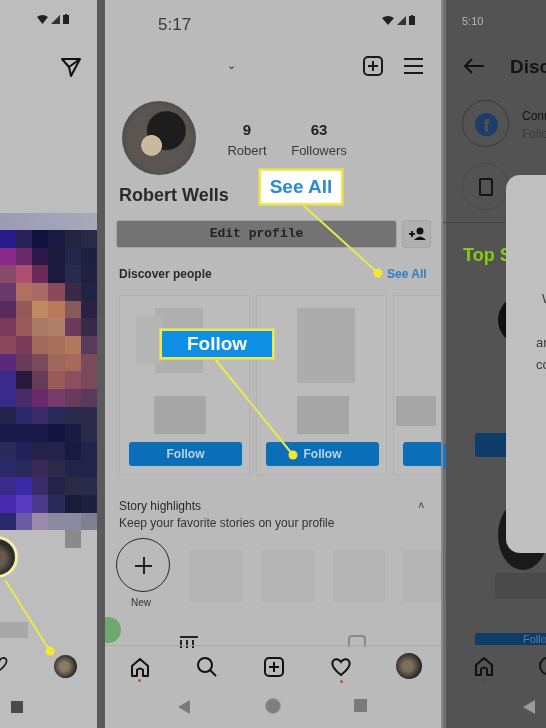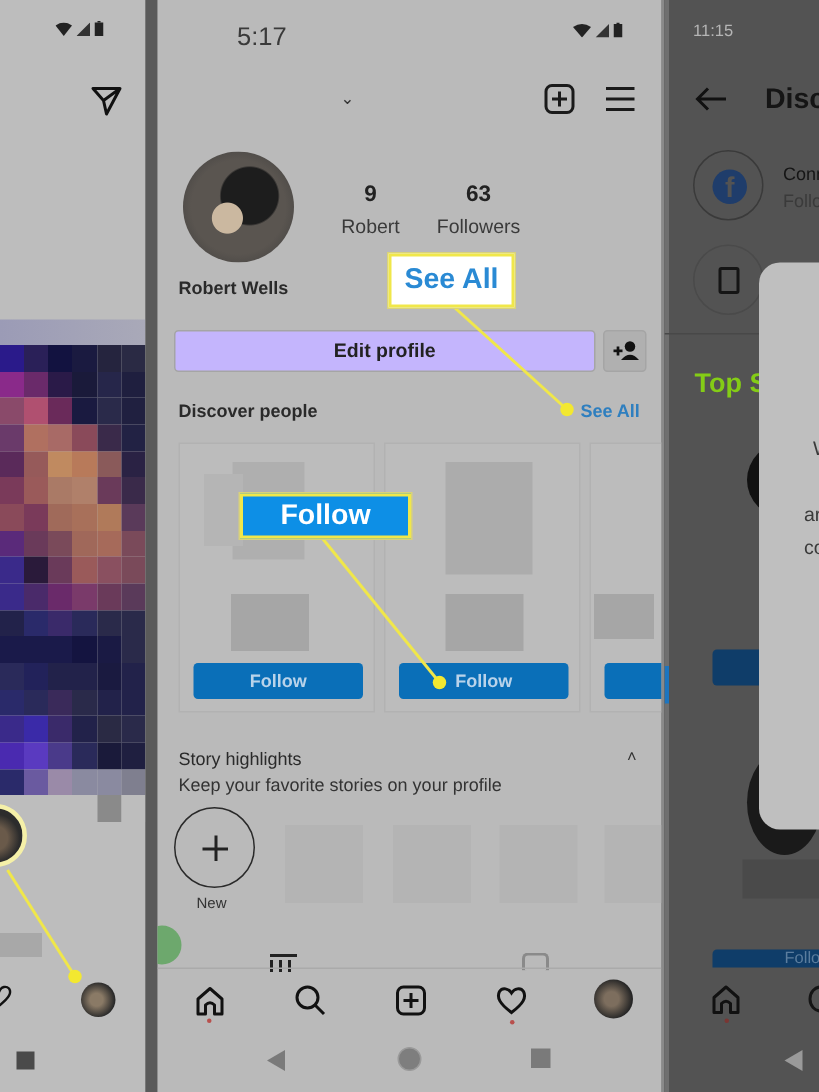--- a/index.html
+++ b/index.html
@@ -35,27 +35,27 @@
   .icon-menu span { display: block; height: 2px; background: #1a1a1a; }
   .avatar-big { position: absolute; left: 17px; top: 101px; width: 74px; height: 74px; border-radius: 50%; background:
       radial-gradient(ellipse at 40% 60%, #cbb8a0 0 16%, transparent 17%),
       radial-gradient(ellipse at 60% 40%, #1d1d1d 0 30%, transparent 32%),
       radial-gradient(circle at 50% 50%, #5a5550 0 60%, #3a3a3a 100%); }
   .stats { position: absolute; left: 115px; top: 121px; display: flex; }
   .stat { text-align: center; }
   .stat-num { font-size: 15px; font-weight: bold; color: #222; }
   .stat-label { font-size: 13px; color: #3a3a3a; margin-top: 5px; }
   .stat1 { width: 54px; } .stat2 { width: 90px; } .stat3 { width: 58px; }
-  .full-name { position: absolute; left: 14px; top: 185px; font-size: 12px; font-weight: bold; color: #2a2a2a; }
+  .full-name { position: absolute; left: 14px; top: 185px; font-size: 18px; font-weight: bold; color: #2a2a2a; }
 
   .callout-box { position: absolute; background: #ffffff; border: 2px solid #f0e74a; box-shadow: 0 0 0 1px #d9d27a; text-align: center; font-weight: bold; }
   .callout-seeall { left: 154px; top: 169px; width: 84px; height: 36px; line-height: 32px; font-size: 19px; color: #2a8ad4; }
   .callout-follow { left: 55px; top: 329px; width: 114px; height: 30px; line-height: 26px; font-size: 19px; color: #ffffff; background: #0d8fe6; }
 
-  .edit-profile { position: absolute; left: 11px; top: 220px; width: 281px; height: 28px; border: 1px solid #a5a5a5; border-radius: 3px; background: #c4b5fd; text-align: center; line-height: 26px; font-size: 13px; font-weight: bold; color: #222; }
+  .edit-profile { position: absolute; left: 11px; top: 220px; width: 281px; height: 28px; border: 1px solid #a5a5a5; border-radius: 3px; background: #737373; text-align: center; line-height: 26px; font-size: 13px; font-weight: bold; color: #222; font-family: Liberation Mono, monospace; }
   .add-friend { position: absolute; left: 297px; top: 220px; width: 29px; height: 28px; border-radius: 3px; background: #b0b0b0; border: 1px solid #a5a5a5; }
   .discover-title { position: absolute; left: 14px; top: 267px; font-size: 12px; font-weight: bold; color: #2a2a2a; }
   .discover-seeall { position: absolute; left: 282px; top: 267px; font-size: 12px; font-weight: bold; color: #2f7fbf; }
 
   .suggest-card { position: absolute; top: 295px; height: 180px; border: 1px solid #b2b2b2; background: #bcbcbc; }
   .blur-block { position: absolute; background: #afafaf; }
   .follow-btn { position: absolute; top: 442px; height: 24px; border-radius: 3px; background: #0a6fb8; color: #b9d3ea; font-size: 12px; font-weight: bold; text-align: center; line-height: 24px; }
 
   .story-title { position: absolute; left: 14px; top: 499px; font-size: 12px; font-weight: normal; color: #2a2a2a; }
   .story-sub { position: absolute; left: 14px; top: 516px; font-size: 12px; color: #333; }
@@ -371,21 +371,21 @@
     <circle cx="188" cy="455" r="4.5" fill="#f3e830"></circle>
   </svg>
   <div class="callout-box callout-seeall">See All</div>
   <div class="callout-box callout-follow">Follow</div>
 </div>
 <div class="divider-dark" style="left:441px;width:2px;background:#8a8a8a"></div>
 
 <div class="panel-right">
   <div class="r-left-edge"></div>
   <div class="r-left-follow"></div>
-  <div class="r-time">11:15</div>
+  <div class="r-time">5:10</div>
   <svg class="r-back" viewBox="0 0 22 16">
       <path d="M9 1 L2 8 L9 15 M2 8 L21 8" fill="none" stroke="#111" stroke-width="2"></path>
     </svg>
   <div class="r-title">Disc</div>
 
   <div class="r-fb-circle">
     <div class="r-fb-logo">f</div>
   </div>
   <div class="r-connect">Conn</div>
   <div class="r-follow-fb">Follo</div>

